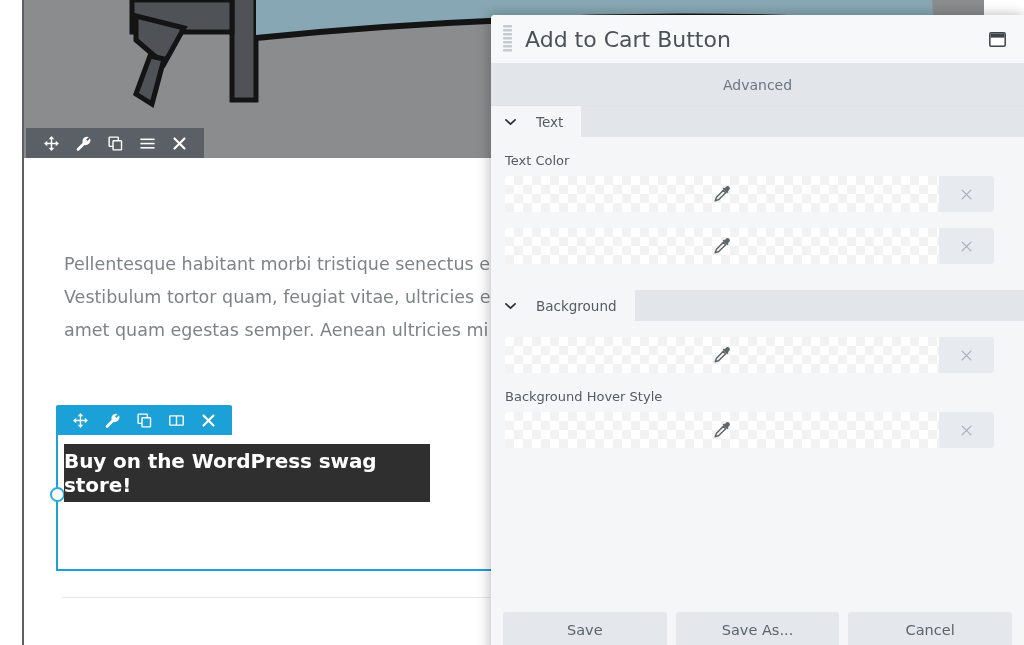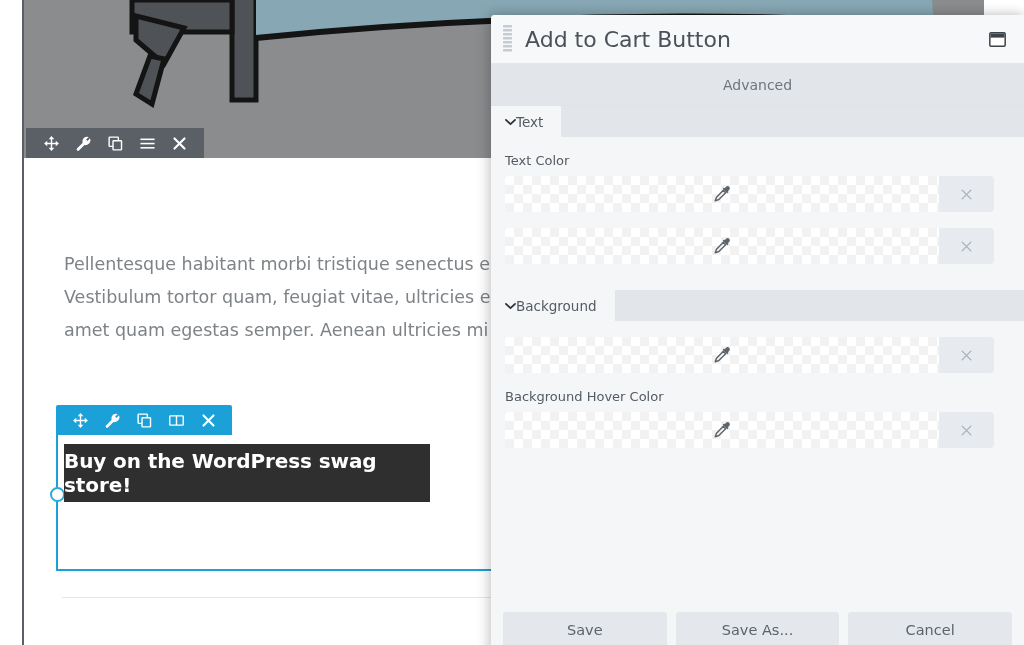--- a/index.html
+++ b/index.html
@@ -260,21 +260,21 @@
   }
   .section-tab {
     background: #f4f6f8;
     display: flex;
     align-items: center;
     padding: 0 18px 0 14px;
     font-size: 13.5px;
     color: #545b63;
     font-family: "DejaVu Sans", "Liberation Sans", sans-serif;
     cursor: pointer;
-    gap: 0;
+    gap: 20px;
   }
   .chev { display: block; }
 
   .section-fields {
     background: #f4f6f8;
     padding: 16px 30px 10px 14px;
   }
 
   .field-label {
     font-size: 13px;
@@ -543,21 +543,21 @@
               <path d="M13.6 7.6 L5.4 15.8 l-1.6 4.4 4.4-1.6 8.2-8.2 Z" fill="none" stroke="#5b636b" stroke-width="1.7" stroke-linejoin="round"></path>
             </svg>
           </div>
           <div class="color-clear">
             <svg width="15" height="15" viewBox="0 0 24 24" fill="none" stroke="#a8b1ba" stroke-width="2.1" stroke-linecap="round">
               <path d="M5 5 L19 19 M19 5 L5 19"></path>
             </svg>
           </div>
         </div>
 
-        <div class="field-label">Background Hover Color</div>
+        <div class="field-label">Background Hover Style</div>
         <div class="color-row">
           <div class="color-swatch">
             <svg width="20" height="20" viewBox="0 0 24 24">
               <path d="M20.6 3.4 a2.6 2.6 0 0 0-3.7 0 l-1.7 1.7 -0.9-0.9 -1.5 1.5 5.5 5.5 1.5-1.5 -0.9-0.9 1.7-1.7 a2.6 2.6 0 0 0 0-3.7 Z" fill="#5b636b"></path>
               <path d="M13.6 7.6 L5.4 15.8 l-1.6 4.4 4.4-1.6 8.2-8.2 Z" fill="none" stroke="#5b636b" stroke-width="1.7" stroke-linejoin="round"></path>
             </svg>
           </div>
           <div class="color-clear">
             <svg width="15" height="15" viewBox="0 0 24 24" fill="none" stroke="#a8b1ba" stroke-width="2.1" stroke-linecap="round">
               <path d="M5 5 L19 19 M19 5 L5 19"></path>

